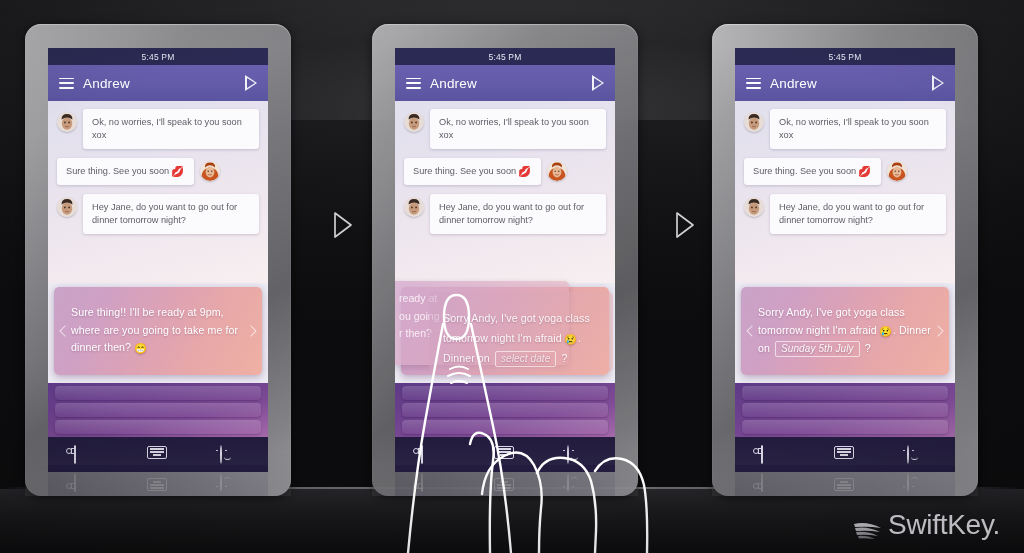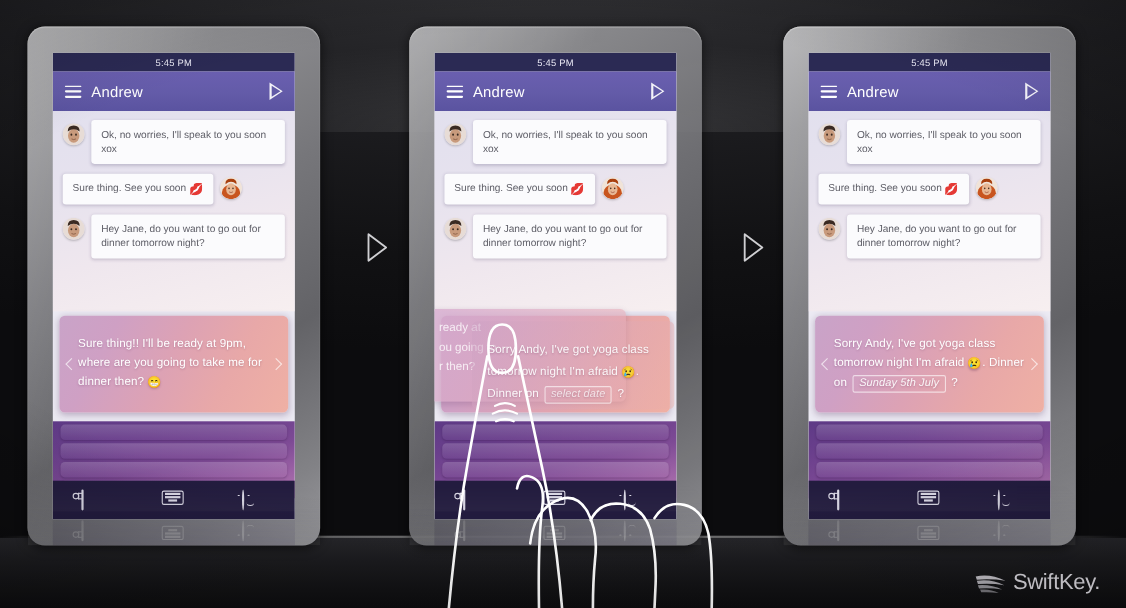--- a/index.html
+++ b/index.html
@@ -210,21 +210,21 @@
     position:absolute;left:34px;top:9px;right:2px;height:80px;
     border-radius:5px;
     background:linear-gradient(118deg, rgba(206,162,197,.55), rgba(236,174,168,.45));
     padding:16px 10px 0 14px;box-sizing:border-box;
   }
 
   
   .brand{
     position:absolute;right:24px;bottom:12px;
     display:flex;align-items:center;gap:5px;
-    color:#d6d4da;font-size:20px;letter-spacing:-.3px;
+    color:#d6d4da;font-size:28px;letter-spacing:-.3px;
     opacity:.88;
   }
   .brand .mark{width:30px;height:20px;}
 </style>
 </head>
 <body>
 
 <div id="stage">
   <div class="bg-base"></div>
   <div class="bg-topglow"></div>

